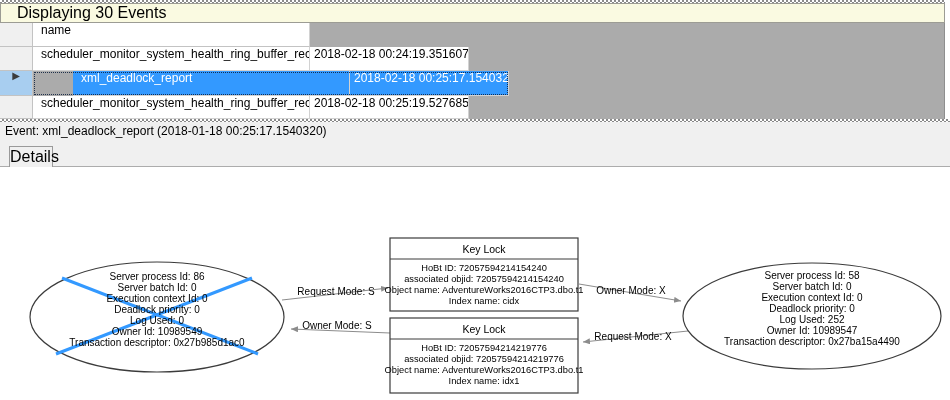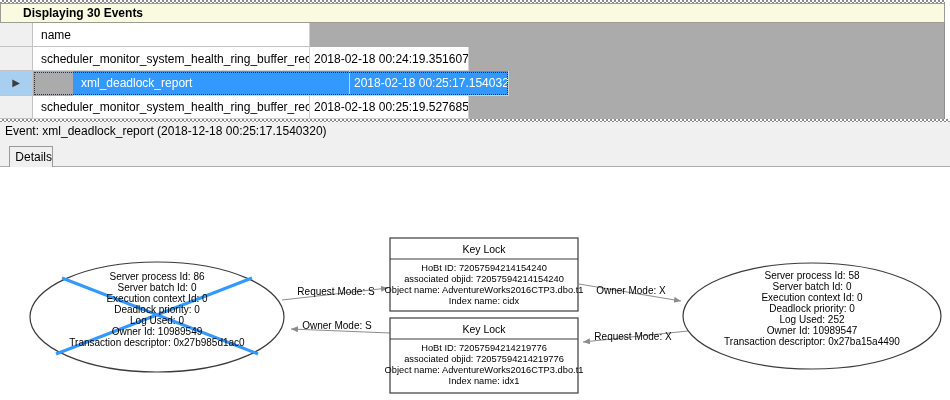--- a/index.html
+++ b/index.html
@@ -6,47 +6,47 @@
   html,body { background:#fff; }
   body { font-family:"Liberation Sans", sans-serif; }
   #screen { position:relative; width:950px; height:400px; background:#fff; overflow:hidden; }
 
   .checker { background-image:repeating-conic-gradient(#8a8a8a 0% 25%, #ffffff 0% 50%); background-size:4px 4px; }
   #top-splitter { position:absolute; left:0; top:0; width:945px; height:3px; }
   #mid-splitter { position:absolute; left:0; top:119px; width:950px; height:3px; }
 
   
   #info-bar { position:absolute; left:0; top:3px; width:945px; height:20px;
-    background:#fafae1; border:1px solid #9c9c94; font-size:12px; color:#000;
-    line-height:18px; padding-left:22px;font-weight:bold; }
+    background:#fafae1; border:1px solid #9c9c94; font-size:16px; color:#000;
+    line-height:18px; padding-left:16px; }
 
   
   #grid { position:absolute; left:0; top:23px; width:945px; height:96px; background:#ababab; border-right:1px solid #8e8e8e; }
   .grow { display:flex; }
   .cell { border-right:1px solid #d2d2d2; border-bottom:1px solid #d2d2d2; background:#fff;
-    font-size:12px; color:#000; display:flex; align-items:center; overflow:hidden; white-space:nowrap; }
+    font-size:12px; color:#000; display:flex; overflow:hidden; white-space:nowrap; }
   .rowhdr { width:33px; background:#f0f0f0; border-right:1px solid #c3c3c3; border-bottom:1px solid #c3c3c3; justify-content:center; }
   .c-name { width:277px; padding-left:8px; }
   .c-ts   { width:159px; padding-left:4px; }
   .hdr .cell { background:#ffffff; border-bottom:1px solid #c3c3c3; }
   .hdr .rowhdr { background:#f0f0f0; }
   .h24 { height:24px; } .h25 { height:25px; } .h23 { height:23px; }
   .cellgroup { display:flex; }
   .row-selected .cell { background:var(--sel, #3399ff); color:#fff; }
   .row-selected .cellgroup { outline:1px dotted rgba(10,30,60,.85); outline-offset:-2px;padding-left:40px; }
   .row-selected .rowhdr { background:#a8cef0; color:#333; }
   .arrow-glyph { font-size:10px; color:#3c3c3c; line-height:1; }
 
   
   #event-strip { position:absolute; left:0; top:122px; width:950px; height:18px; background:#f0f0f0;
     font-size:12px; color:#000; display:flex; align-items:center; padding-left:5px; }
 
   
   #tabstrip { position:absolute; left:0; top:140px; width:950px; height:27px; background:#f0f0f0; border-bottom:1px solid #acacac; }
-  .tab { position:absolute; font-size:12px; color:#000; display:flex; align-items:center; justify-content:flex-end; }
+  .tab { position:absolute; font-size:16px; color:#000; display:flex; align-items:center; justify-content:flex-start; }
   #tab-details { left:9px; top:6px; width:44px; height:21px; background:#f0f0f0;
     border:1px solid #9a9a9a; border-bottom:none; }
   #tab-deadlock { left:53px; top:1px; width:58px; height:27px; background:#fff;
     border:1px solid #8a8a8a; border-bottom:none; z-index:2; }
 
   
   #graph-panel { position:absolute; left:0; top:167px; width:950px; height:233px; background:#fff; }
   text { font-family:"Liberation Sans", sans-serif; fill:#000; }
   .node-text { font-size:10px; }
   .box-title { font-size:10.5px; }
@@ -110,21 +110,21 @@
         <div class="cell c-ts h23">
           <span>2018-02-18 00:25:19.5276859</span>
         </div>
       </div>
     </div>
   </div>
 
   <div id="mid-splitter" class="checker"></div>
 
   <div id="event-strip">
-    <span>Event: xml_deadlock_report (2018-12-18 00:25:17.1540320)</span>
+    <span>Event: xml_deadlock_report (2018-01-18 00:25:17.1540320)</span>
   </div>
 
   <div id="tabstrip">
     <div id="tab-details" class="tab">
       <span>Details</span>
     </div>
   </div>
 
   <div id="graph-panel">
     <svg width="950" height="233" viewBox="0 0 950 233">

